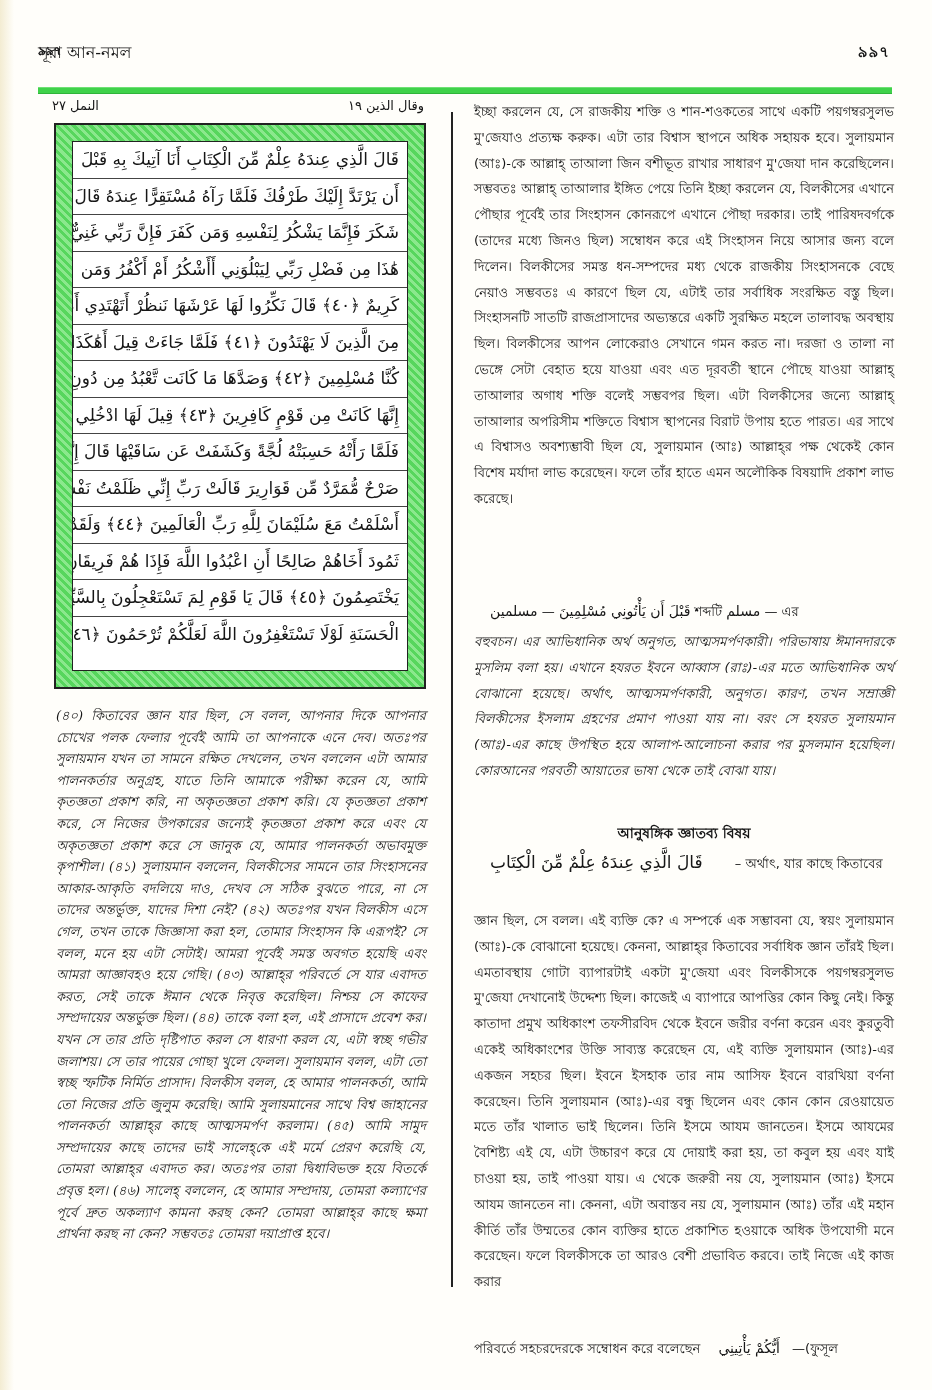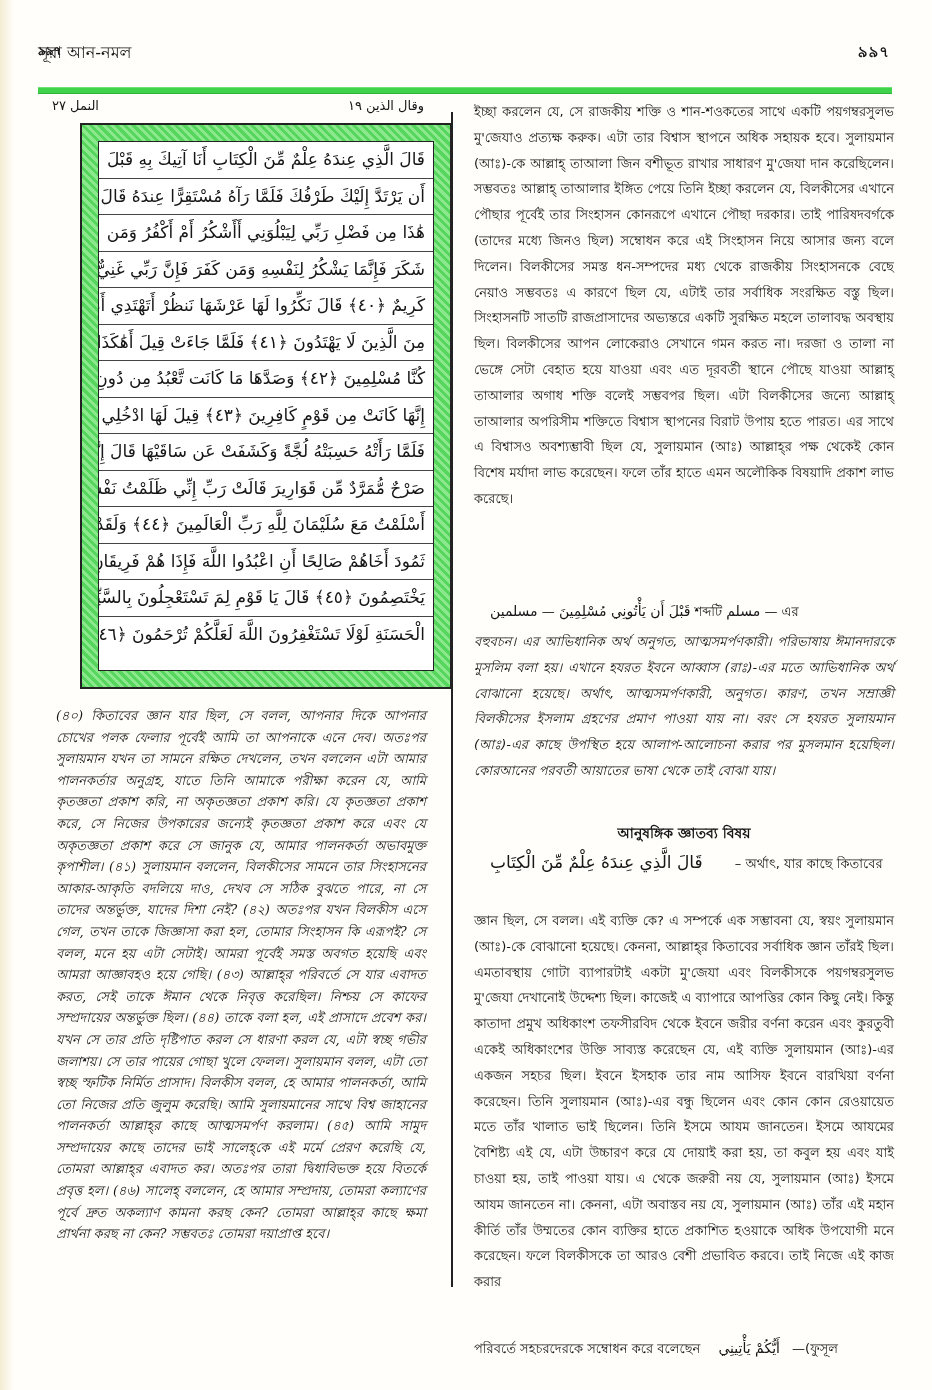--- a/index.html
+++ b/index.html
@@ -36,21 +36,20 @@
   .arabic-header .juz { position: absolute; right: 0; top: 0; }
   .arabic-header .pageno { position: absolute; left: 0; right: 0; text-align: center; }
   .arabic-header .surah { position: absolute; left: 0; top: 0; }
   .quran-box {
     position: absolute; left: 54px; top: 123px; width: 372px; height: 566px;
     border: 2px solid #222;
     background:
       repeating-linear-gradient(45deg, #57d65d 0 3px, #8be88d 3px 6px),
       #5fd964;
     box-sizing: border-box;
-    margin-left: 26px;
   }
   .quran-inner {
     position: absolute; left: 16px; top: 16px; right: 16px; bottom: 16px;
     background: #ffffff; border: 1.5px solid #222;
   }
   .ayah-line {
     height: 35.5px; border-bottom: 1px solid #444;
     direction: rtl; text-align: justify; text-align-last: justify;
     font-family: "DejaVu Sans", sans-serif; font-size: 17px; line-height: 35px;
     padding: 0 8px; white-space: nowrap; overflow: hidden;
@@ -104,22 +103,22 @@
 
 <div class="arabic-header">
   <span class="juz">وقال الذين ١٩</span>
   <span class="surah">النمل ٢٧</span>
 </div>
 
 <div class="quran-box">
   <div class="quran-inner">
     <div class="ayah-line">قَالَ الَّذِي عِندَهُ عِلْمٌ مِّنَ الْكِتَابِ أَنَا آتِيكَ بِهِ قَبْلَ</div>
     <div class="ayah-line">أَن يَرْتَدَّ إِلَيْكَ طَرْفُكَ فَلَمَّا رَآهُ مُسْتَقِرًّا عِندَهُ قَالَ</div>
+    <div class="ayah-line">شَكَرَ فَإِنَّمَا يَشْكُرُ لِنَفْسِهِ وَمَن كَفَرَ فَإِنَّ رَبِّي غَنِيٌّ</div>
     <div class="ayah-line">هَٰذَا مِن فَضْلِ رَبِّي لِيَبْلُوَنِي أَأَشْكُرُ أَمْ أَكْفُرُ وَمَن</div>
-    <div class="ayah-line">شَكَرَ فَإِنَّمَا يَشْكُرُ لِنَفْسِهِ وَمَن كَفَرَ فَإِنَّ رَبِّي غَنِيٌّ</div>
     <div class="ayah-line">كَرِيمٌ ﴿٤٠﴾ قَالَ نَكِّرُوا لَهَا عَرْشَهَا نَنظُرْ أَتَهْتَدِي أَمْ تَكُونُ</div>
     <div class="ayah-line">مِنَ الَّذِينَ لَا يَهْتَدُونَ ﴿٤١﴾ فَلَمَّا جَاءَتْ قِيلَ أَهَٰكَذَا</div>
     <div class="ayah-line">كُنَّا مُسْلِمِينَ ﴿٤٢﴾ وَصَدَّهَا مَا كَانَت تَّعْبُدُ مِن دُونِ اللَّهِ</div>
     <div class="ayah-line">إِنَّهَا كَانَتْ مِن قَوْمٍ كَافِرِينَ ﴿٤٣﴾ قِيلَ لَهَا ادْخُلِي الصَّرْحَ</div>
     <div class="ayah-line">فَلَمَّا رَأَتْهُ حَسِبَتْهُ لُجَّةً وَكَشَفَتْ عَن سَاقَيْهَا قَالَ إِنَّهُ</div>
     <div class="ayah-line">صَرْحٌ مُّمَرَّدٌ مِّن قَوَارِيرَ قَالَتْ رَبِّ إِنِّي ظَلَمْتُ نَفْسِي وَ</div>
     <div class="ayah-line">أَسْلَمْتُ مَعَ سُلَيْمَانَ لِلَّهِ رَبِّ الْعَالَمِينَ ﴿٤٤﴾ وَلَقَدْ أَرْسَلْنَا إِلَىٰ</div>
     <div class="ayah-line">ثَمُودَ أَخَاهُمْ صَالِحًا أَنِ اعْبُدُوا اللَّهَ فَإِذَا هُمْ فَرِيقَانِ</div>
     <div class="ayah-line">يَخْتَصِمُونَ ﴿٤٥﴾ قَالَ يَا قَوْمِ لِمَ تَسْتَعْجِلُونَ بِالسَّيِّئَةِ قَبْلَ</div>
     <div class="ayah-line">الْحَسَنَةِ لَوْلَا تَسْتَغْفِرُونَ اللَّهَ لَعَلَّكُمْ تُرْحَمُونَ ﴿٤٦﴾</div>

